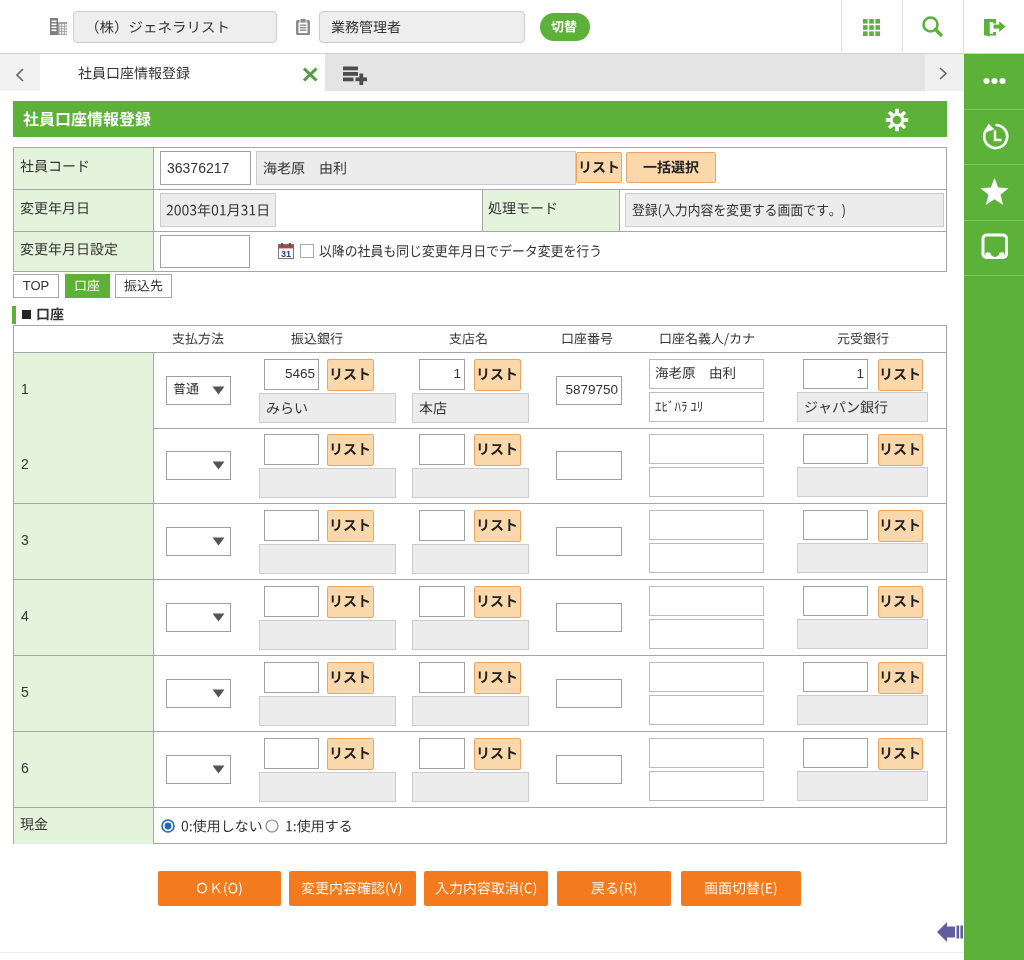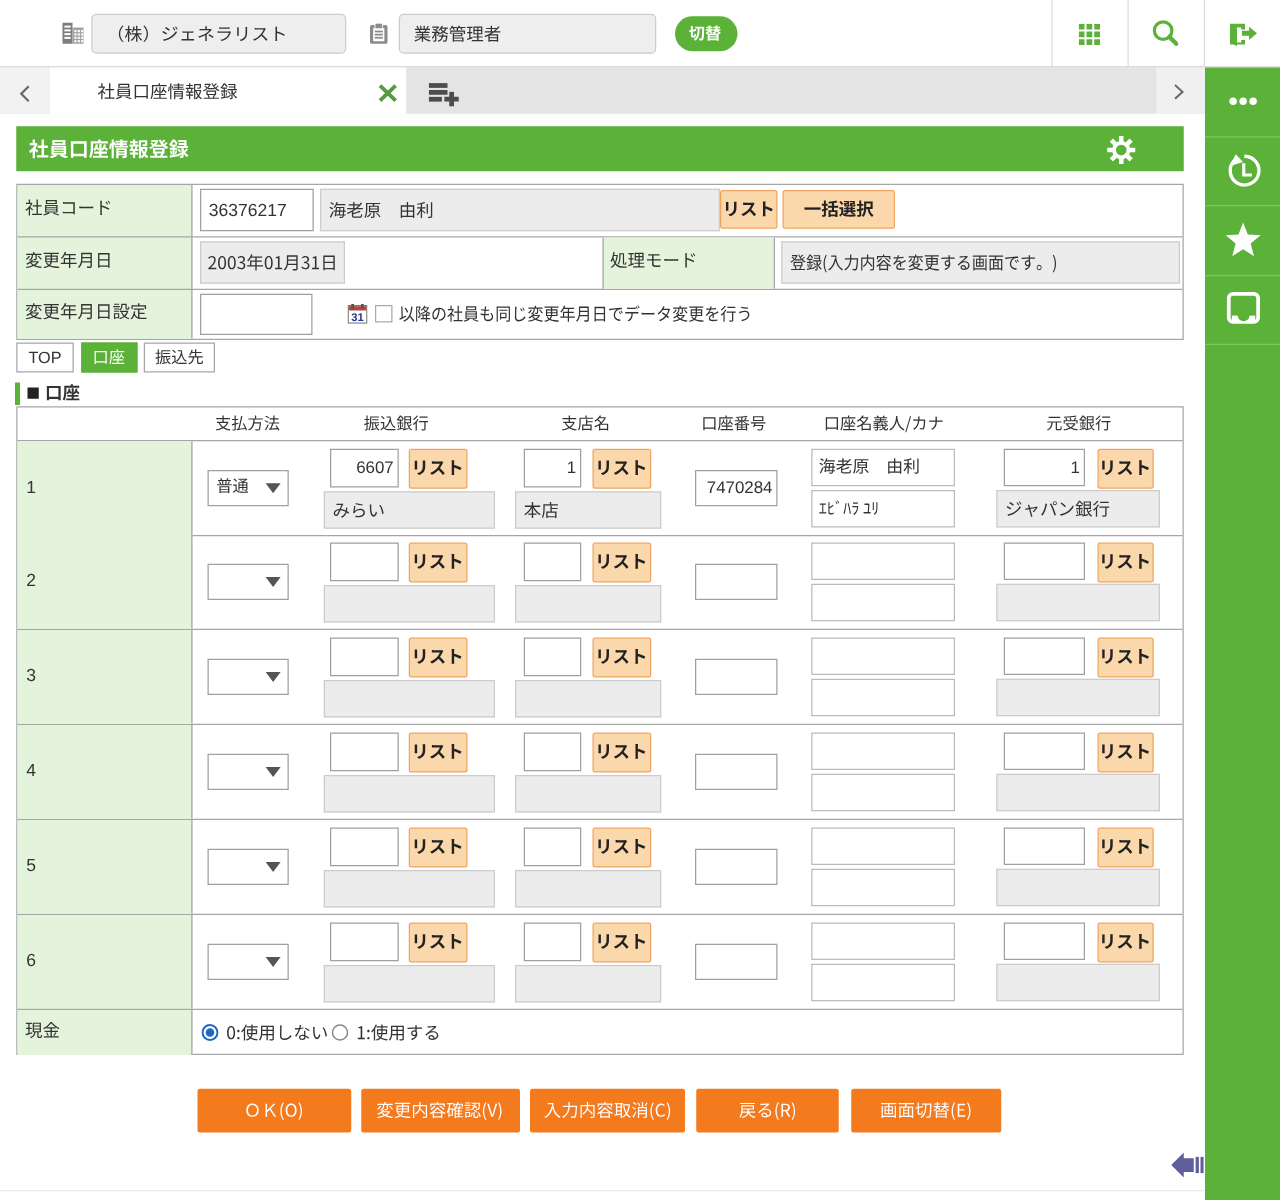--- a/index.html
+++ b/index.html
@@ -621,21 +621,21 @@
   </div>
 <div style="position:absolute;left:172.5px;top:382.3px;width:27px;height:18px">
     <svg width="27" height="18" style="position:absolute;left:0;top:0;overflow:visible">
       <g fill="#333333" transform="translate(0 11.4) scale(0.013 -0.013)">
         <use href="#g104" x="0"></use>
         <use href="#g105" x="1000"></use>
       </g>
     </svg>
   </div>
 <div style="position:absolute;left:264px;top:359px;width:55px;height:31px;background:#fff;border:1px solid #a0a0a0;box-sizing:border-box;"></div>
-<div style="position:absolute;right:709px;top:365.3px;font-size:13.5px;line-height:17px;color:#333333;font-weight:normal;white-space:pre;text-align:right">6607</div>
+<div style="position:absolute;right:709px;top:365.3px;font-size:13.5px;line-height:17px;color:#333333;font-weight:normal;white-space:pre;text-align:right">5465</div>
 <div style="position:absolute;left:327px;top:359px;width:47px;height:32px;background:#fbd8ab;border:1px solid #efa55e;box-sizing:border-box;border-radius:2px;"></div>
 <div style="position:absolute;left:329px;top:367.2px;width:43px;height:19px">
     <svg width="43" height="19" style="position:absolute;left:0;top:0;overflow:visible">
       <g fill="#222222" transform="translate(0 12.3) scale(0.014 -0.014)">
         <use href="#g49" x="0"></use>
         <use href="#g50" x="1000"></use>
         <use href="#g51" x="2000"></use>
       </g>
     </svg>
   </div>
@@ -664,21 +664,21 @@
 <div style="position:absolute;left:412px;top:393px;width:117px;height:30px;background:#ececec;border:1px solid #cccccc;box-sizing:border-box;"></div>
 <div style="position:absolute;left:419px;top:400.7px;width:29px;height:19px">
     <svg width="29" height="19" style="position:absolute;left:0;top:0;overflow:visible">
       <g fill="#333333" transform="translate(0 12.3) scale(0.014 -0.014)">
         <use href="#g109" x="0"></use>
         <use href="#g93" x="1000"></use>
       </g>
     </svg>
   </div>
 <div style="position:absolute;left:556px;top:376px;width:66px;height:29px;background:#fff;border:1px solid #a0a0a0;box-sizing:border-box;"></div>
-<div style="position:absolute;right:406px;top:381.3px;font-size:13.5px;line-height:17px;color:#333333;font-weight:normal;white-space:pre;text-align:right">7470284</div>
+<div style="position:absolute;right:406px;top:381.3px;font-size:13.5px;line-height:17px;color:#333333;font-weight:normal;white-space:pre;text-align:right">5879750</div>
 <div style="position:absolute;left:649px;top:359px;width:115px;height:30px;background:#fff;border:1px solid #bbbbbb;box-sizing:border-box;"></div>
 <div style="position:absolute;left:655px;top:365.8px;width:82px;height:19px">
     <svg width="82" height="19" style="position:absolute;left:0;top:0;overflow:visible">
       <g fill="#333333" transform="translate(0 11.9) scale(0.0135 -0.0135)">
         <use href="#g43" x="0"></use>
         <use href="#g44" x="1000"></use>
         <use href="#g45" x="2000"></use>
         <use href="#g47" x="4000"></use>
         <use href="#g48" x="5000"></use>
       </g>

